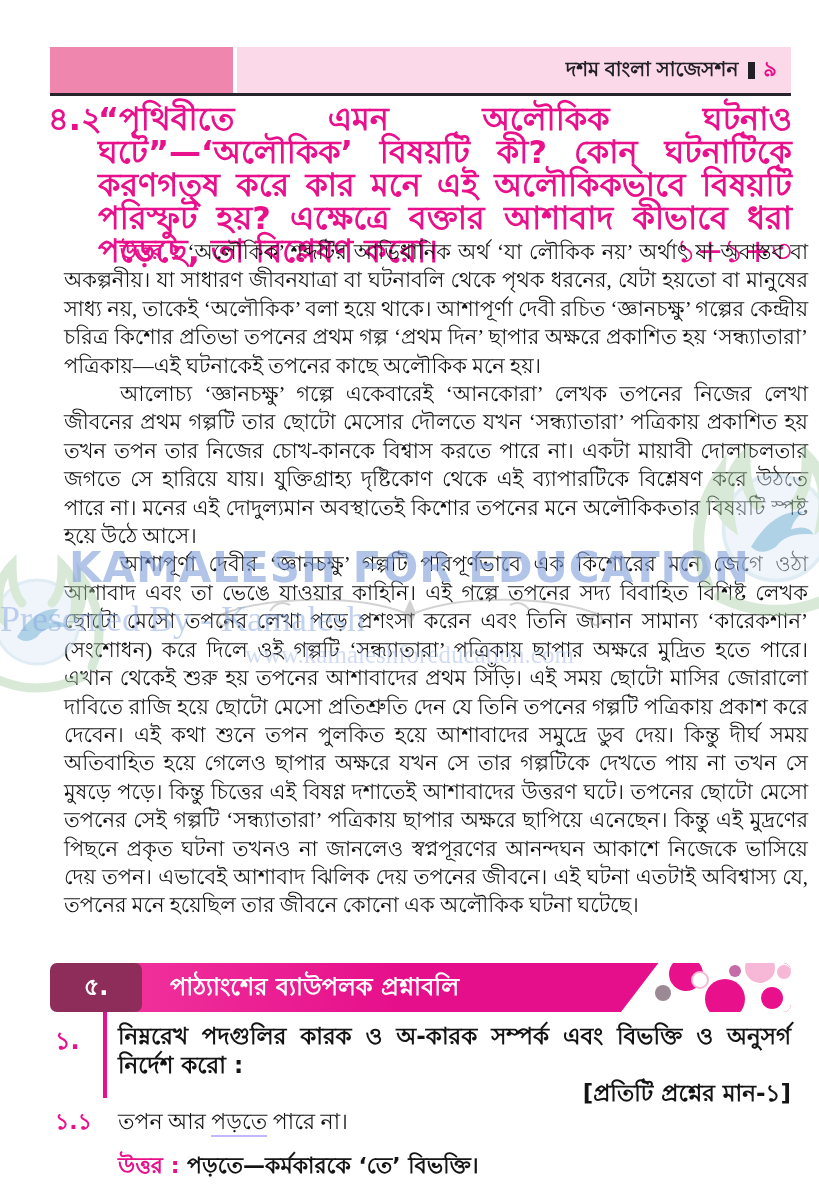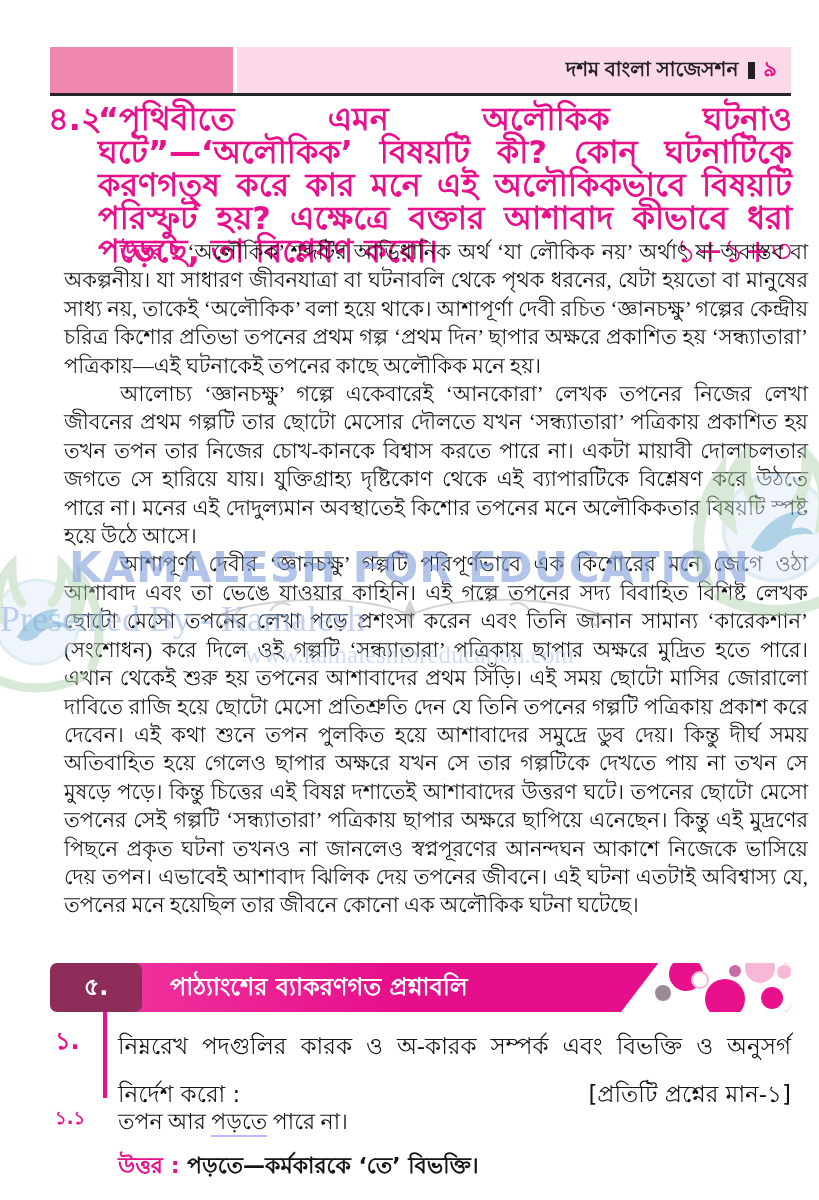--- a/index.html
+++ b/index.html
@@ -53,27 +53,27 @@
     font-family:"DejaVu Sans","Liberation Sans",sans-serif;font-weight:700;font-size:24px;}
   .decor{position:absolute;right:0;top:0;width:170px;height:49px;background:#fff;
     clip-path:polygon(22% 0,100% 0,100% 100%,0 100%);}
   .blob{position:absolute;border-radius:50%;}
 
   
   .vline{position:absolute;left:103px;top:1012px;width:4px;height:86px;background:#e9108c;}
   .gq-num{position:absolute;left:55px;top:1022px;width:44px;
     font-family:"DejaVu Sans","Liberation Sans",sans-serif;font-weight:700;font-size:24px;color:#e9108c;}
   .gq-text{position:absolute;left:118px;top:1022px;width:673px;text-align:justify;
-    font-family:"DejaVu Sans","Liberation Sans",sans-serif;font-weight:400;
-    font-size:23px;line-height:48px;color:#141414;}
-  .gq-marks{float:right;}
+    font-family:"DejaVu Sans","Liberation Sans",sans-serif;font-weight:700;
+    font-size:23px;line-height:29px;color:#141414;}
+  .gq-marks{float:right;margin-top:28px;}
 
   
   .sq-num{position:absolute;left:55px;top:1104px;width:56px;
-    font-family:"DejaVu Sans","Liberation Sans",sans-serif;font-weight:700;font-size:18px;color:#e9108c;}
+    font-family:"DejaVu Sans","Liberation Sans",sans-serif;font-weight:700;font-size:22px;color:#e9108c;}
   .sq-text{position:absolute;left:118px;top:1104px;width:660px;font-size:22px;color:#141414;}
   .sq-text .ul{border-bottom:2px solid #c4b5fd;padding-bottom:1px;}
   .sq-ans{position:absolute;left:118px;top:1140px;width:660px;font-size:22px;color:#141414;
     font-family:"DejaVu Sans","Liberation Sans",sans-serif;font-weight:700;margin-top:8px;}
 </style>
 </head>
 <body>
 
 <div class="page">
 
@@ -142,21 +142,21 @@
     <div class="decor">
       <div class="blob" style="left:48px;top:-6px;width:34px;height:34px;background:#e9108c;"></div>
       <div class="blob" style="left:84px;top:16px;width:40px;height:40px;background:#e9108c;"></div>
       <div class="blob" style="left:70px;top:8px;width:18px;height:18px;background:#ffffff;border:2px solid #f6b8d6;box-sizing:border-box;"></div>
       <div class="blob" style="left:124px;top:-10px;width:30px;height:30px;background:#f6b8d6;"></div>
       <div class="blob" style="left:140px;top:24px;width:22px;height:22px;background:#e9108c;"></div>
       <div class="blob" style="left:34px;top:22px;width:16px;height:16px;background:#9b8a96;"></div>
       <div class="blob" style="left:108px;top:2px;width:12px;height:12px;background:#c46ba8;"></div>
       <div class="blob" style="left:156px;top:2px;width:14px;height:14px;background:#f6b8d6;"></div>
     </div>
-    <div class="sec-title">পাঠ্যাংশের ব্যাকরণগত প্রশ্নাবলি</div>
+    <div class="sec-title">পাঠ্যাংশের ব্যাউপলক প্রশ্নাবলি</div>
   </div>
 
   <div class="vline"></div>
   <div class="gq-num">১.</div>
   <div class="gq-text">
     <span>নিম্নরেখ পদগুলির কারক ও অ-কারক সম্পর্ক এবং বিভক্তি ও অনুসর্গ নির্দেশ করো :</span>
     <span class="gq-marks">[প্রতিটি প্রশ্নের মান-১]</span>
   </div>
 
   <div class="sq-num">১.১</div>

